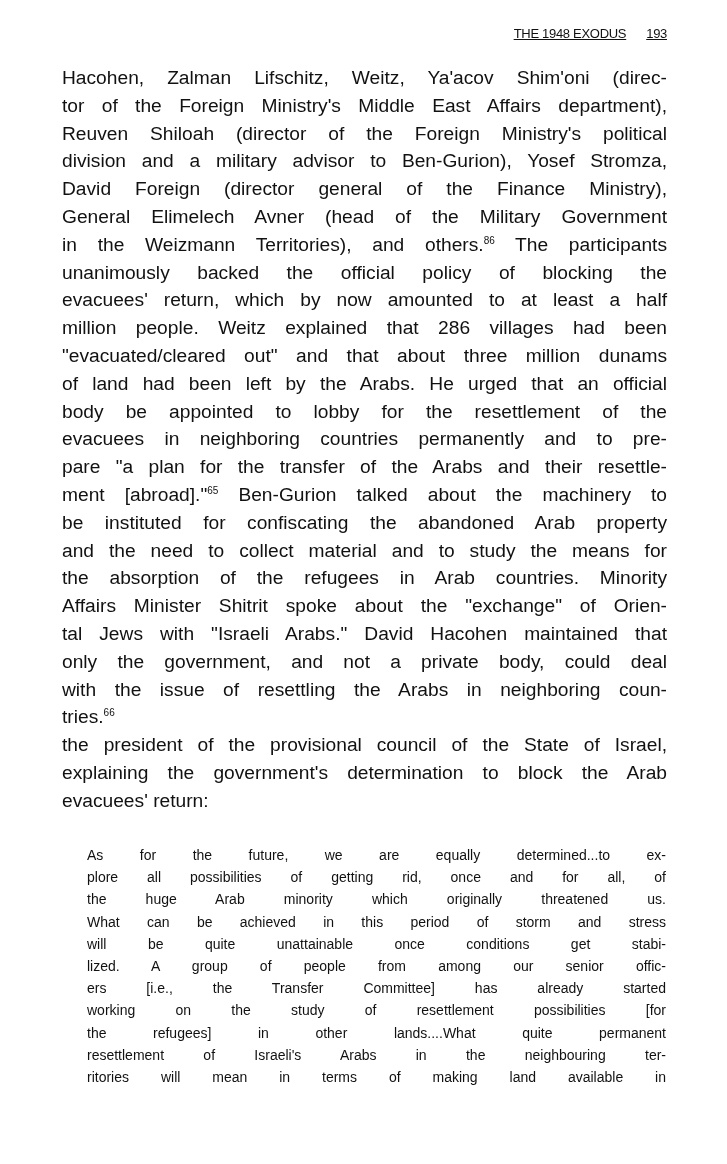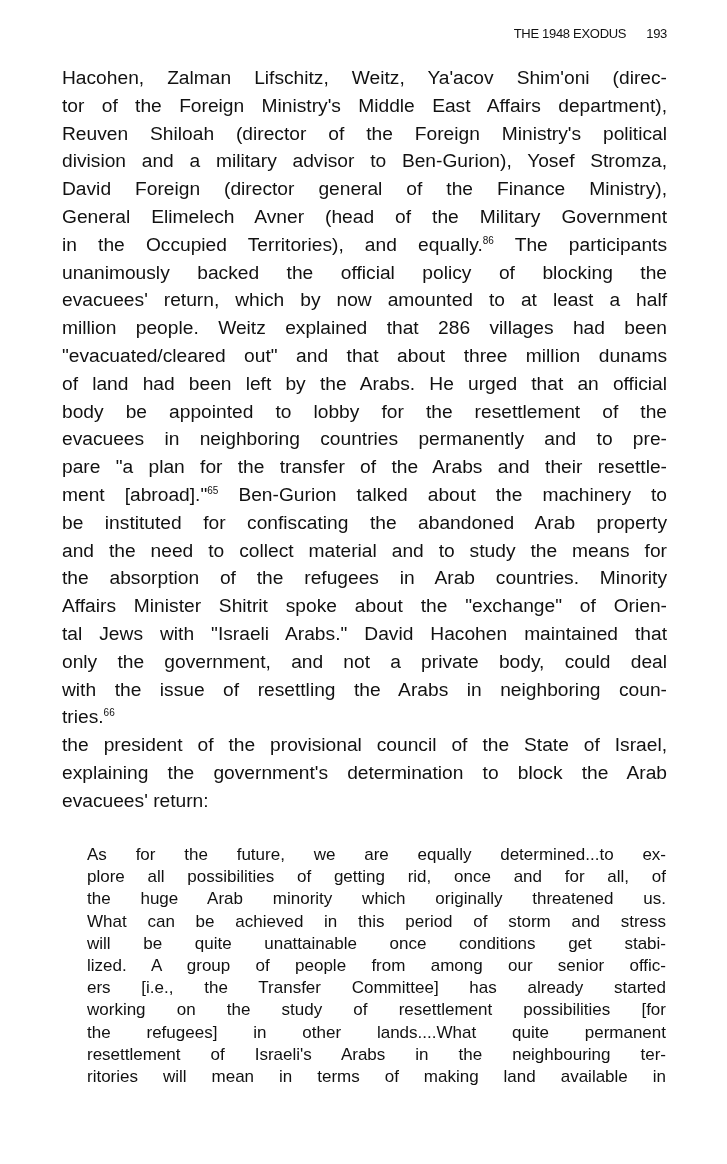--- a/index.html
+++ b/index.html
@@ -17,20 +17,21 @@
     }
     .running-head {
       position: absolute;
       top: 26px;
       right: 60px;
       font-size: 13px;
       letter-spacing: -0.3px;
       color: #111;
       display: flex;
       gap: 20px;
+      text-decoration: underline;
     }
     .body-text {
       position: absolute;
       left: 62px;
       width: 605px;
       top: 64px;
       font-size: 19.2px;
       line-height: 27.8px;
       text-align: justify;
       hyphens: none;
@@ -51,21 +52,21 @@
     sup.fn {
       font-size: 10px;
       vertical-align: 7px;
       line-height: 0;
     }
     .block-quote {
       position: absolute;
       left: 87px;
       width: 579px;
       top: 844px;
-      font-size: 17px;
+      font-size: 14px;
       line-height: 22.2px;
     }
     .block-quote .line {
       display: block;
       text-align: justify;
       text-align-last: justify;
       white-space: nowrap;
       height: 22.2px;
     }
   </style>
@@ -77,21 +78,21 @@
   <span>193</span>
 </div>
 
 <div class="body-text">
   <span class="line">Hacohen, Zalman Lifschitz, Weitz, Ya'acov Shim'oni (direc-</span>
   <span class="line">tor of the Foreign Ministry's Middle East Affairs department),</span>
   <span class="line">Reuven Shiloah (director of the Foreign Ministry's political</span>
   <span class="line">division and a military advisor to Ben-Gurion), Yosef Stromza,</span>
   <span class="line">David Foreign (director general of the Finance Ministry),</span>
   <span class="line">General Elimelech Avner (head of the Military Government</span>
-  <span class="line"><span>in the Occupied Territories), and equally.</span><sup class="fn">86</sup><span> The participants</span></span>
+  <span class="line"><span>in the Weizmann Territories), and others.</span><sup class="fn">86</sup><span> The participants</span></span>
   <span class="line">unanimously backed the official policy of blocking the</span>
   <span class="line">evacuees' return, which by now amounted to at least a half</span>
   <span class="line">million people.  Weitz explained that 286 villages had been</span>
   <span class="line">"evacuated/cleared out" and that about three million dunams</span>
   <span class="line">of land had been left by the Arabs.  He urged that an official</span>
   <span class="line">body be appointed to lobby for the resettlement of the</span>
   <span class="line">evacuees in neighboring countries permanently and to pre-</span>
   <span class="line">pare "a plan for the transfer of the Arabs and their resettle-</span>
   <span class="line"><span>ment [abroad]."</span><sup class="fn">65</sup><span> Ben-Gurion talked about the machinery to</span></span>
   <span class="line">be instituted for confiscating the abandoned Arab property</span>

